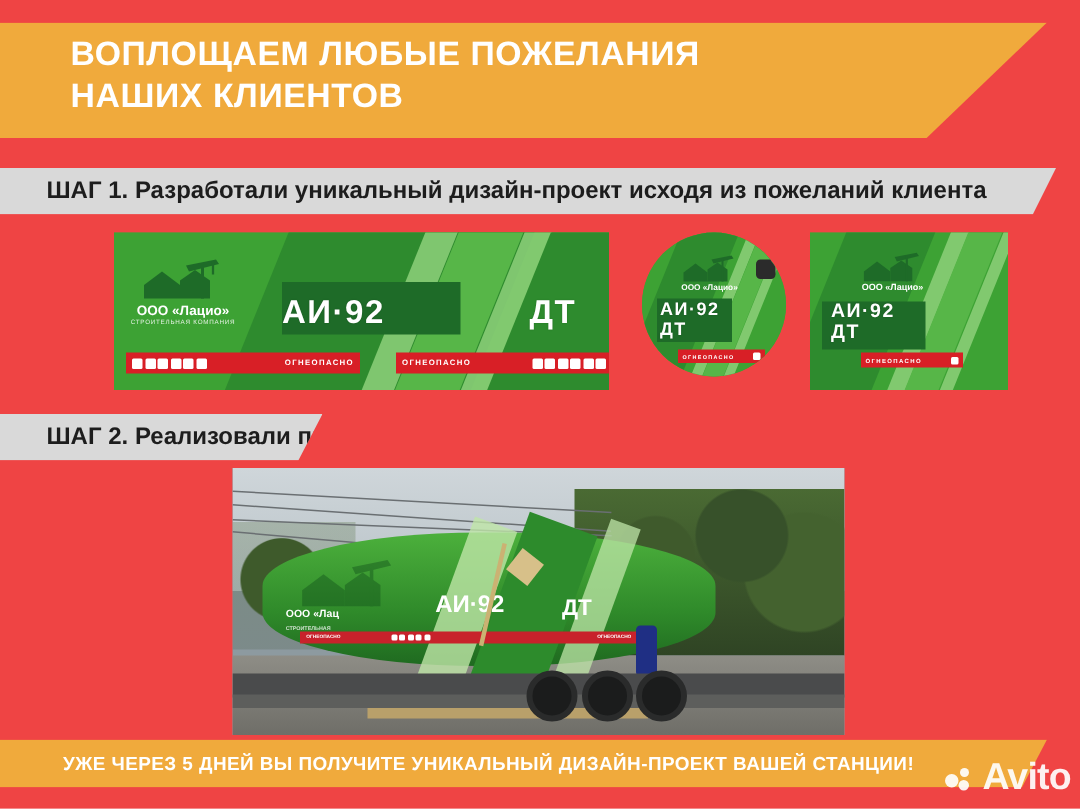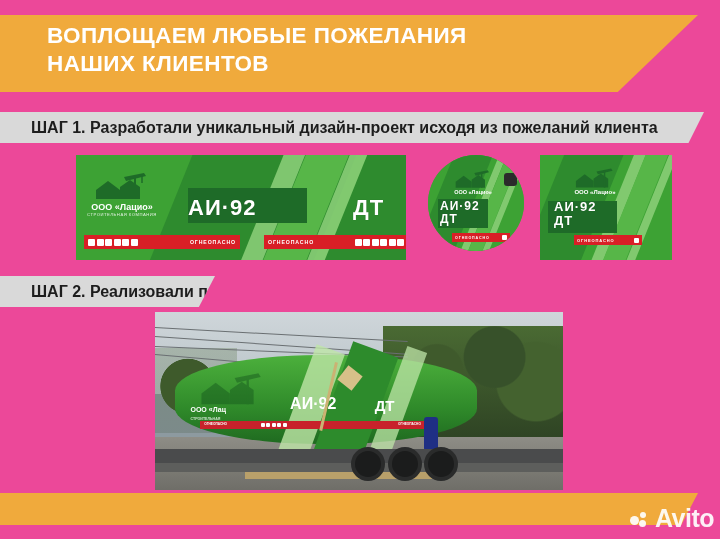--- a/index.html
+++ b/index.html
@@ -3,21 +3,21 @@
 <meta charset="utf-8">
 <style>
   html,body{margin:0;padding:0;}
   body{
     width:720px;height:539px;
     background:#ffffff;
     font-family:"Liberation Sans", sans-serif;
     overflow:hidden;
     position:relative;
   }
-  .page{position:relative;width:720px;height:539px;background:#ec4899;overflow:hidden;}
+  .page{position:relative;width:720px;height:539px;background:#ef4444;overflow:hidden;}
 
   
   .hdr-banner{
     position:absolute;left:0;top:15px;width:698px;height:77px;
     background:#F0AA3C;
     -webkit-clip-path:polygon(0 0, 100% 0, 88.5% 100%, 0 100%);
     clip-path:polygon(0 0, 100% 0, 88.5% 100%, 0 100%);
   }
   .hdr-title{
     position:absolute;left:47px;top:22px;width:560px;
@@ -314,20 +314,21 @@
 
     <div class="plank"></div>
     <div class="trailer"></div>
     <div class="trailer2"></div>
     <div class="wheel" style="left:48%;"></div>
     <div class="wheel" style="left:57%;"></div>
     <div class="wheel" style="left:66%;"></div>
   </div>
 
   <div class="ftr-banner"></div>
+  <div class="ftr-text">УЖЕ ЧЕРЕЗ 5 ДНЕЙ ВЫ ПОЛУЧИТЕ УНИКАЛЬНЫЙ ДИЗАЙН-ПРОЕКТ ВАШЕЙ СТАНЦИИ!</div>
 
   <div class="avito">
     <span class="dots">
         <b></b>
         <b></b>
         <b></b>
       </span>
     <span class="wm">Avito</span>
   </div>
 

